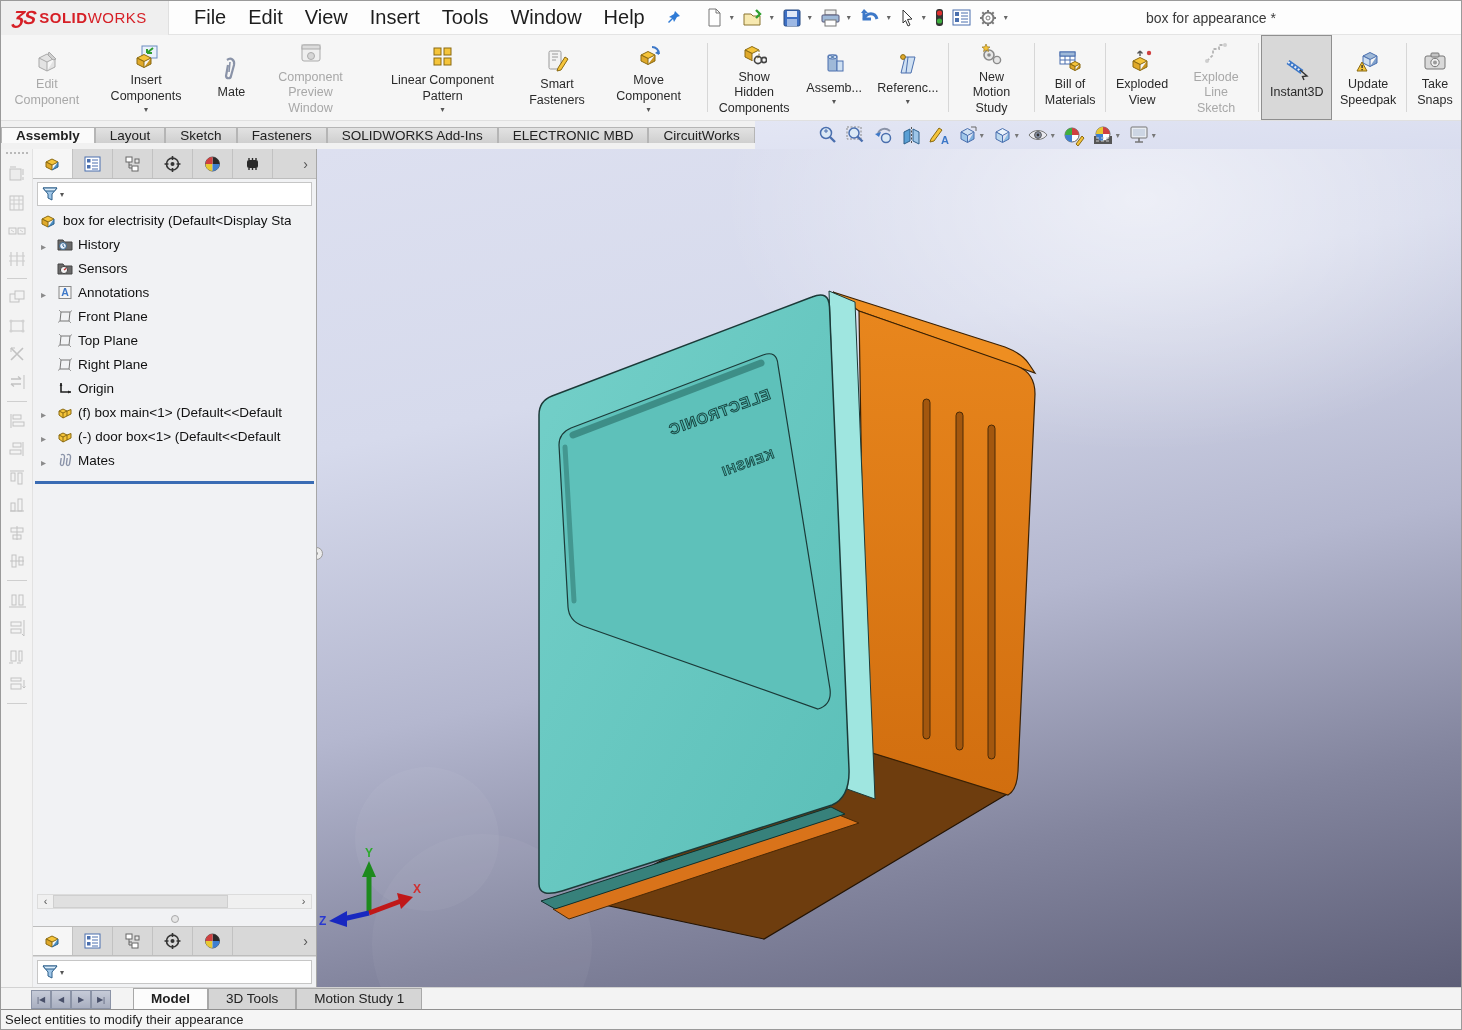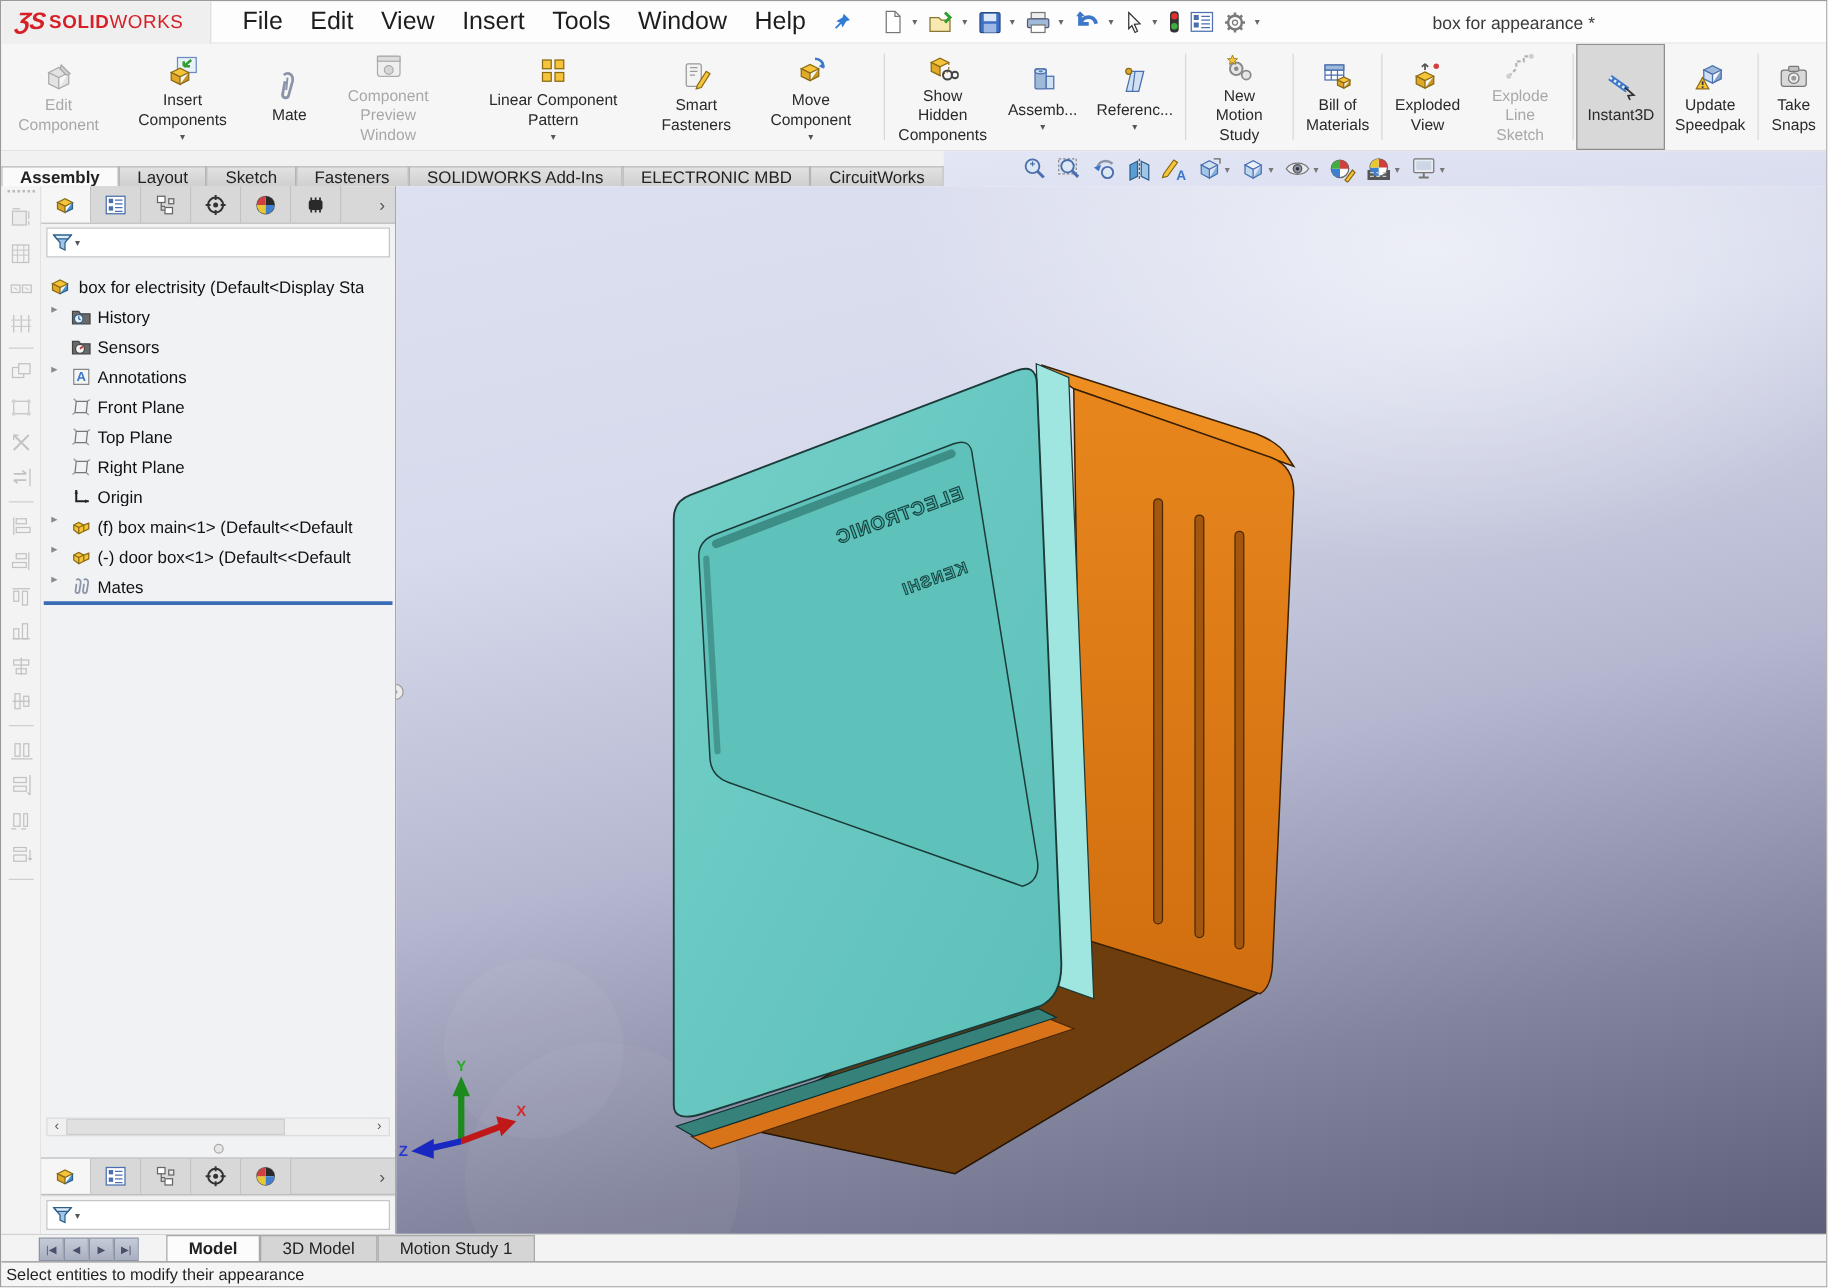--- a/index.html
+++ b/index.html
@@ -26,21 +26,21 @@
   .ribbon { height:86px; background:#f6f6f6; display:flex; align-items:stretch; padding-left:6px; flex:none; overflow:hidden; border-bottom:1px solid #e0e0e0;}
   .rbtn { display:flex; flex-direction:column; align-items:center; justify-content:center; padding:4px 9px 2px 9px; gap:3px; position:relative; min-width:52px; }
   .rbtn .rlabel { font-size:12.5px; line-height:1.25; color:#2a2a2a; text-align:center; white-space:pre-line; }
   .rbtn.disabled .rlabel { color:#a8a8a8; }
   .rbtn.pressed { background:#d8d8d8; border:1px solid #8f8f8f; }
   .rcaret { font-size:8px; color:#555; line-height:6px; }
   .rsep { width:1px; background:#d7d7d7; margin:8px 2px; }
 
   
   .tabrow { height:28px; display:flex; align-items:stretch; background:#f1f1f1; flex:none; }
-  .ctabs { display:flex; align-items:flex-end; }
+  .ctabs { display:flex; align-items:center; }
   .ctab { display:flex; align-items:center; padding:0 14px; font-size:13.5px; color:#222;
           background:linear-gradient(#e2e2e2,#cfcfcf); border:1px solid #b5b5b5; border-bottom:none; }
   .ctab.active { background:#fafafa; font-weight:bold; }
   .huderea { flex:1; background:linear-gradient(175deg,#e3e6f4,#d9ddef); display:flex; align-items:center; gap:7px; padding-left:62px; }
   .hud-ic { display:flex; align-items:center; gap:1px; }
   .hud-ic .qcaret { margin:0 1px; color:#777; }
 
   
   .main { flex:1; display:flex; min-height:0; }
 
@@ -54,21 +54,21 @@
   .panel { width:284px; background:#f1f2f4; border-right:1px solid #a7a7a7; display:flex; flex-direction:column; flex:none; position:relative; }
   .ptabs { height:30px; display:flex; align-items:stretch; background:#d8d8d8; border-bottom:1px solid #bdbdbd; }
   .ptab { width:40px; display:flex; align-items:center; justify-content:center; border-right:1px solid #c2c2c2; background:#d8d8d8; }
   .ptab.active { background:#f6f6f6; }
   .pchevron { margin-left:auto; align-self:center; padding:0 8px; color:#555; font-size:14px; }
   .filterrow { padding:3px 4px; }
   .filterbox { background:#fff; border:1px solid #c6c6c6; height:24px; display:flex; align-items:center; padding-left:4px; gap:2px; }
   .fcaret { font-size:8px; color:#555; }
 
   .tree { padding-top:4px; font-size:13.5px; color:#111; }
-  .trow { height:24px; display:flex; align-items:flex-end; gap:5px; position:relative; padding-left:24px; white-space:nowrap; overflow:hidden; }
+  .trow { height:24px; display:flex; align-items:flex-start; gap:5px; position:relative; padding-left:24px; white-space:nowrap; overflow:hidden; }
   .trow.root { padding-left:7px; }
   .tarrow { position:absolute; left:8px; top:4px; font-size:10px; color:#8a8a8a; width:10px; }
   .tlabel { overflow:hidden; text-overflow:clip; }
   .rollback { height:3px; background:#3a6cb4; margin:4px 2px 0 2px; }
 
   .pspacer { flex:1; }
   .hscroll { height:15px; margin:0 4px 2px 4px; display:flex; align-items:center; border:1px solid #dcdcdc; background:#f0f0f0; }
   .harrow { width:15px; text-align:center; font-size:11px; color:#555; line-height:13px; }
   .htrack { flex:1; height:13px; background:#f0f0f0; position:relative; }
   .hthumb { position:absolute; left:0; top:0; height:13px; width:72%; background:#e0e0e0; border:1px solid #cfcfcf; }
@@ -906,21 +906,21 @@
 
   <div class="bottombar">
     <div class="navbtns">
       <span class="navbtn">|◀</span>
       <span class="navbtn">◀</span>
       <span class="navbtn">▶</span>
       <span class="navbtn">▶|</span>
     </div>
     <div class="mtabs">
       <span class="mtab active">Model</span>
-      <span class="mtab">3D Model</span>
+      <span class="mtab">3D Tools</span>
       <span class="mtab">Motion Study 1</span>
     </div>
   </div>
 
   <div class="statusbar">
     <span>Select entities to modify their appearance</span>
   </div>
 
 </div>
 

